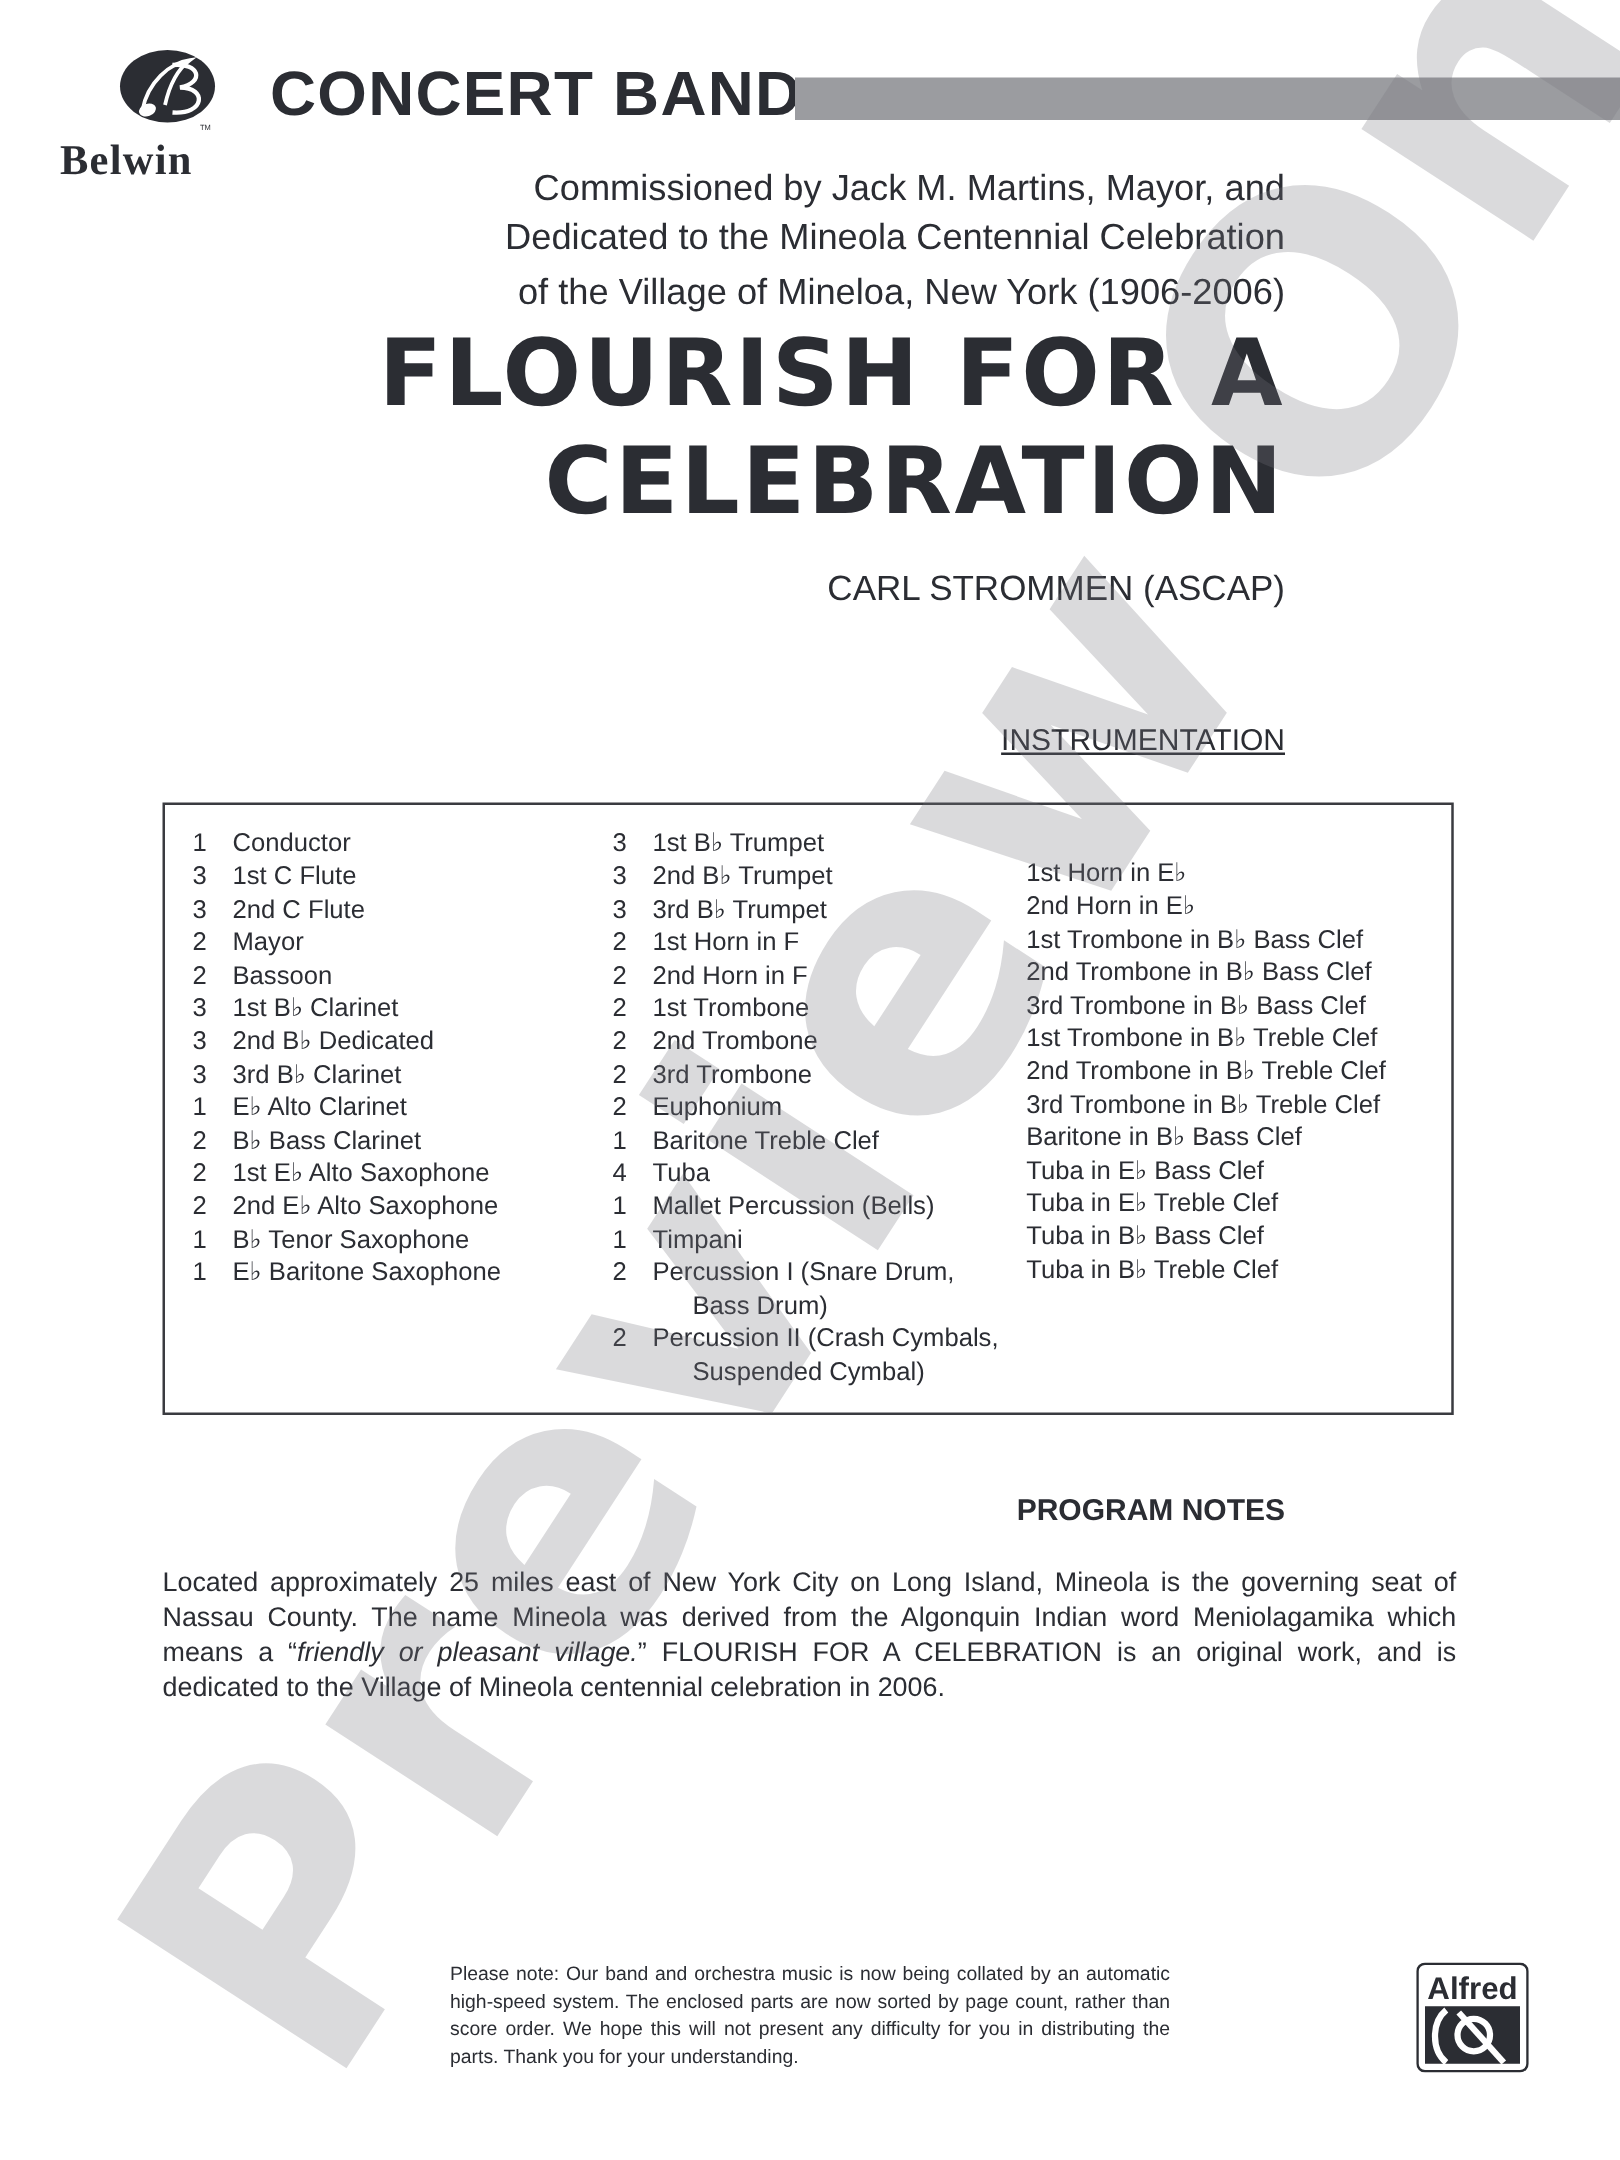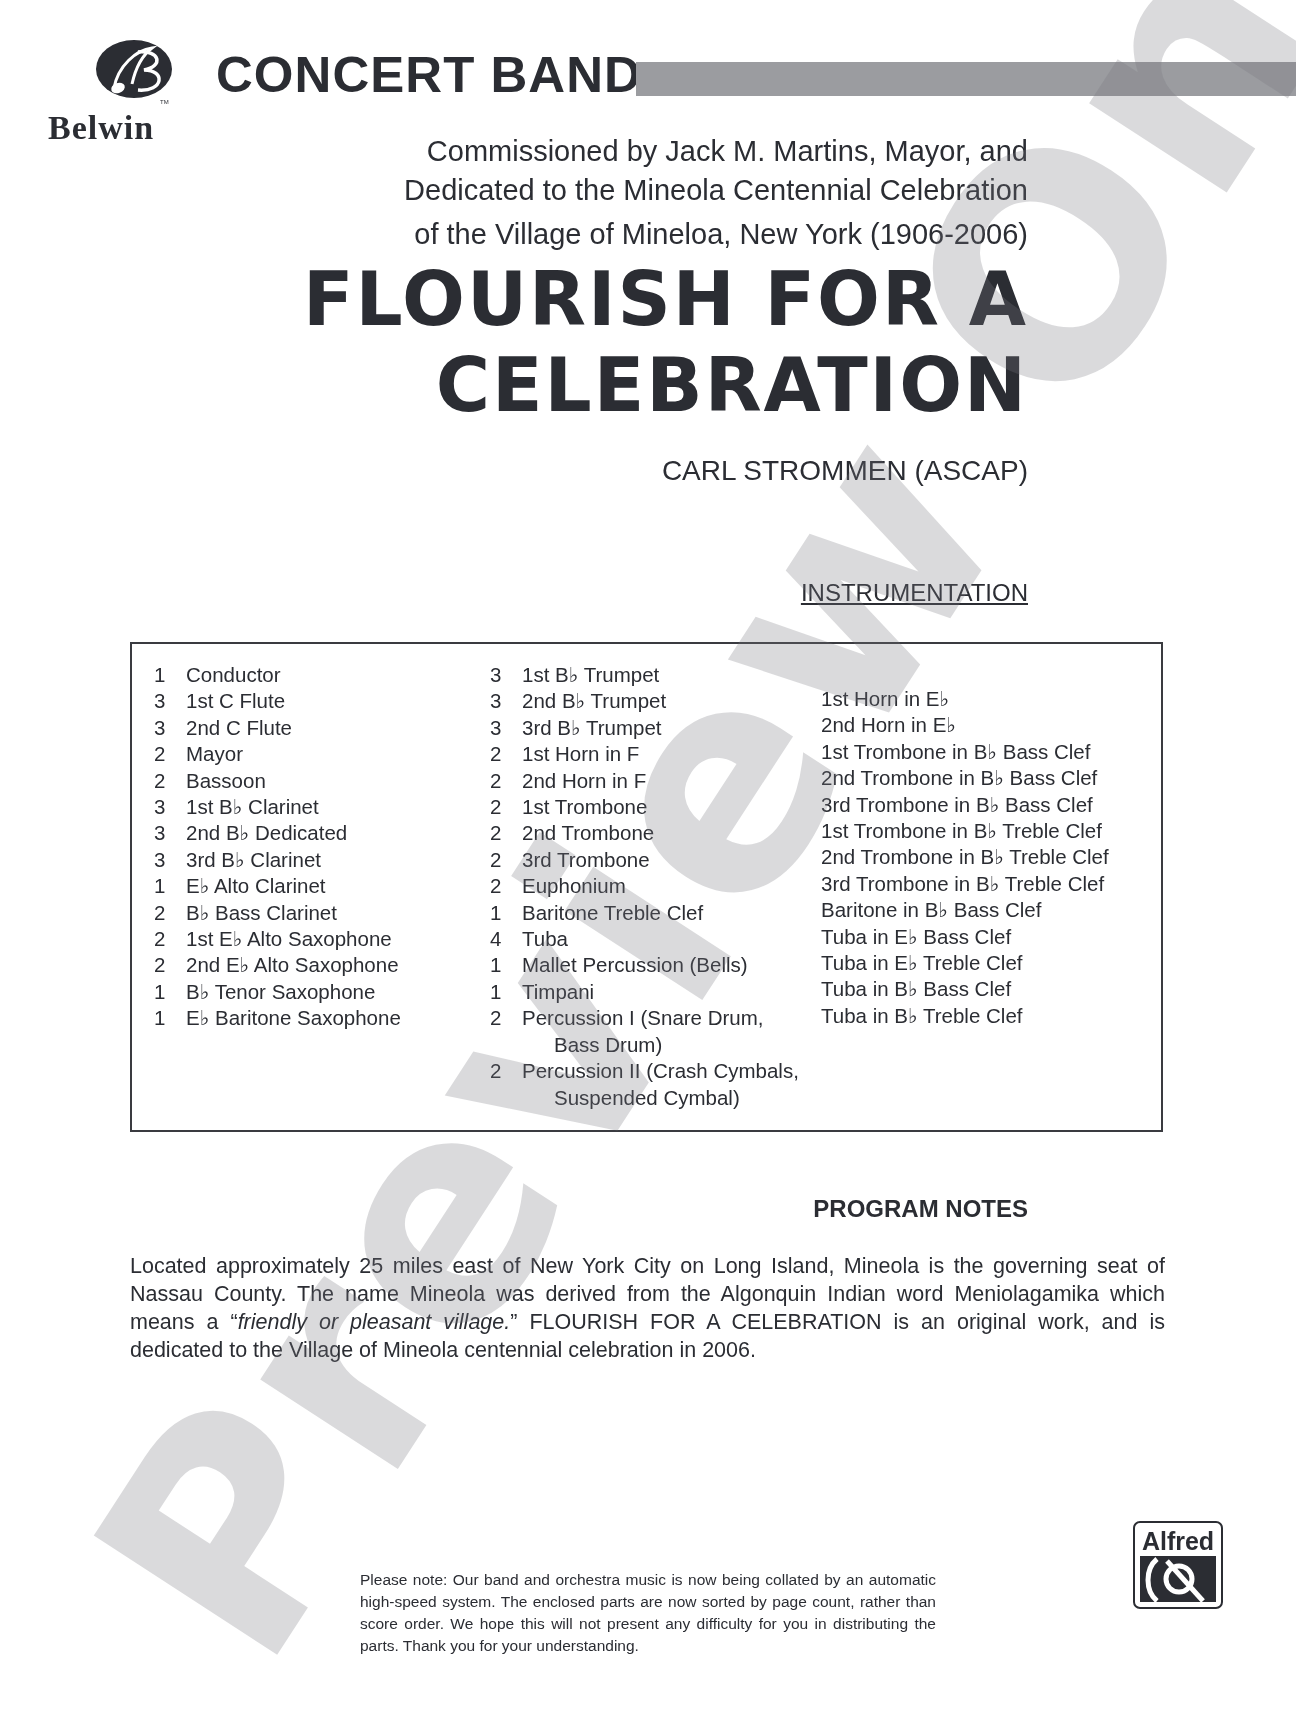--- a/index.html
+++ b/index.html
@@ -27,21 +27,21 @@
   .wp-head{text-align:center;width:320px;}
   .wp-title{font-weight:bold;font-size:20.5px;}
   .wp-sub{font-style:italic;font-size:17px;line-height:24px;}
   .wp-url{font-style:italic;font-weight:bold;font-size:17px;line-height:22px;}
   .wp-list{margin-top:24px;margin-left:-8px;}
   #pn-heading{font-family:"Liberation Sans",sans-serif;font-weight:bold;font-size:24px;}
   #pn-body{left:130px;top:1252px;width:1035px;font-family:"Liberation Sans",sans-serif;font-size:21.5px;
            line-height:28px;text-align:justify;color:#2b2d33;}
   #note{left:360px;top:1569px;width:576px;font-family:"Liberation Sans",sans-serif;font-size:15.5px;
         line-height:22px;text-align:justify;color:#2b2d33;}
-  #alfred{left:1133px;top:1521px;width:90px;height:88px;}
+  #alfred{left:1133px;top:1570px;width:90px;height:88px;}
   
   #watermark{left:-40px;top:0px;width:1400px;height:1728px;pointer-events:none;}
   #watermark span{position:absolute;left:90px;top:1540px;transform:rotate(-57deg);transform-origin:left top;
       font-family:"DejaVu Sans",sans-serif;font-weight:bold;font-size:300px;color:rgba(120,120,125,0.27);
       white-space:nowrap;letter-spacing:4px;line-height:1;}
 </style>
 </head>
 <body>
 
 <div id="logo" class="abs">

